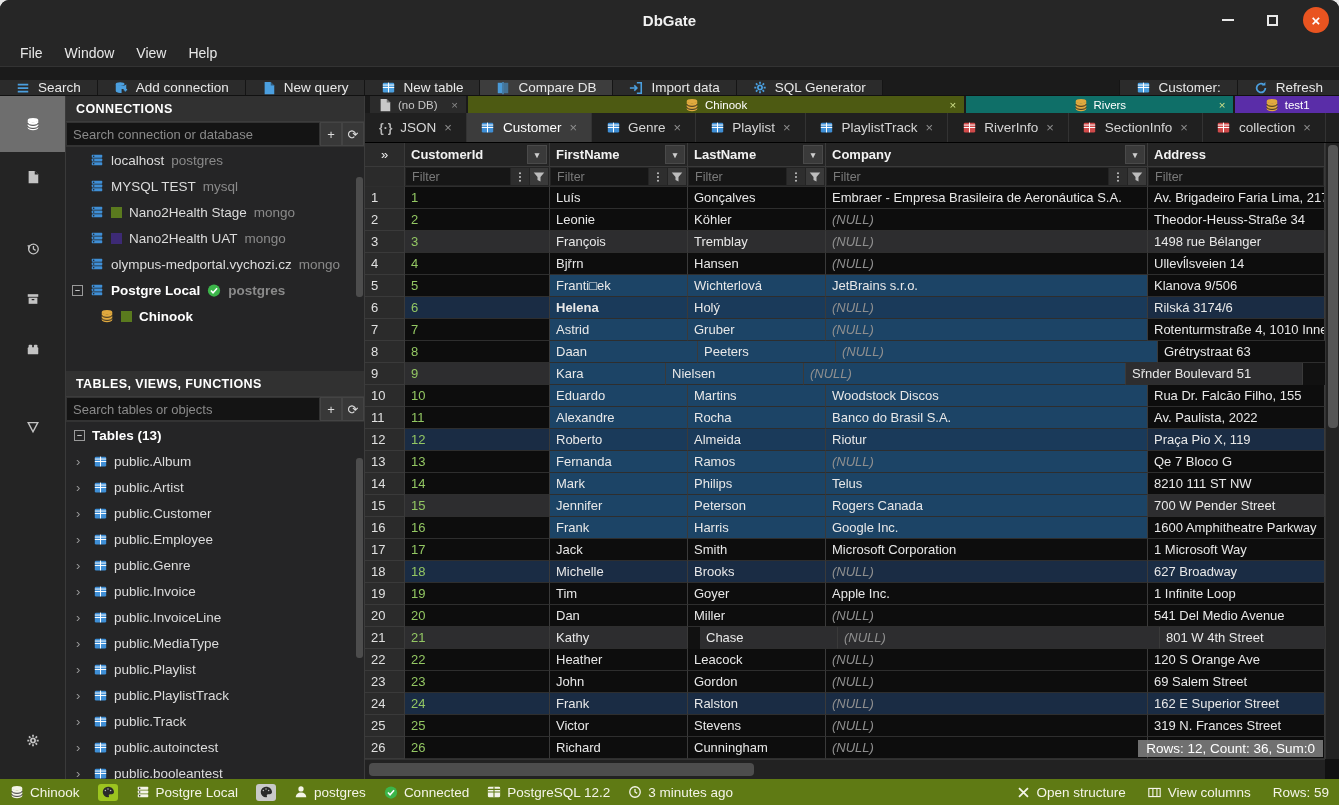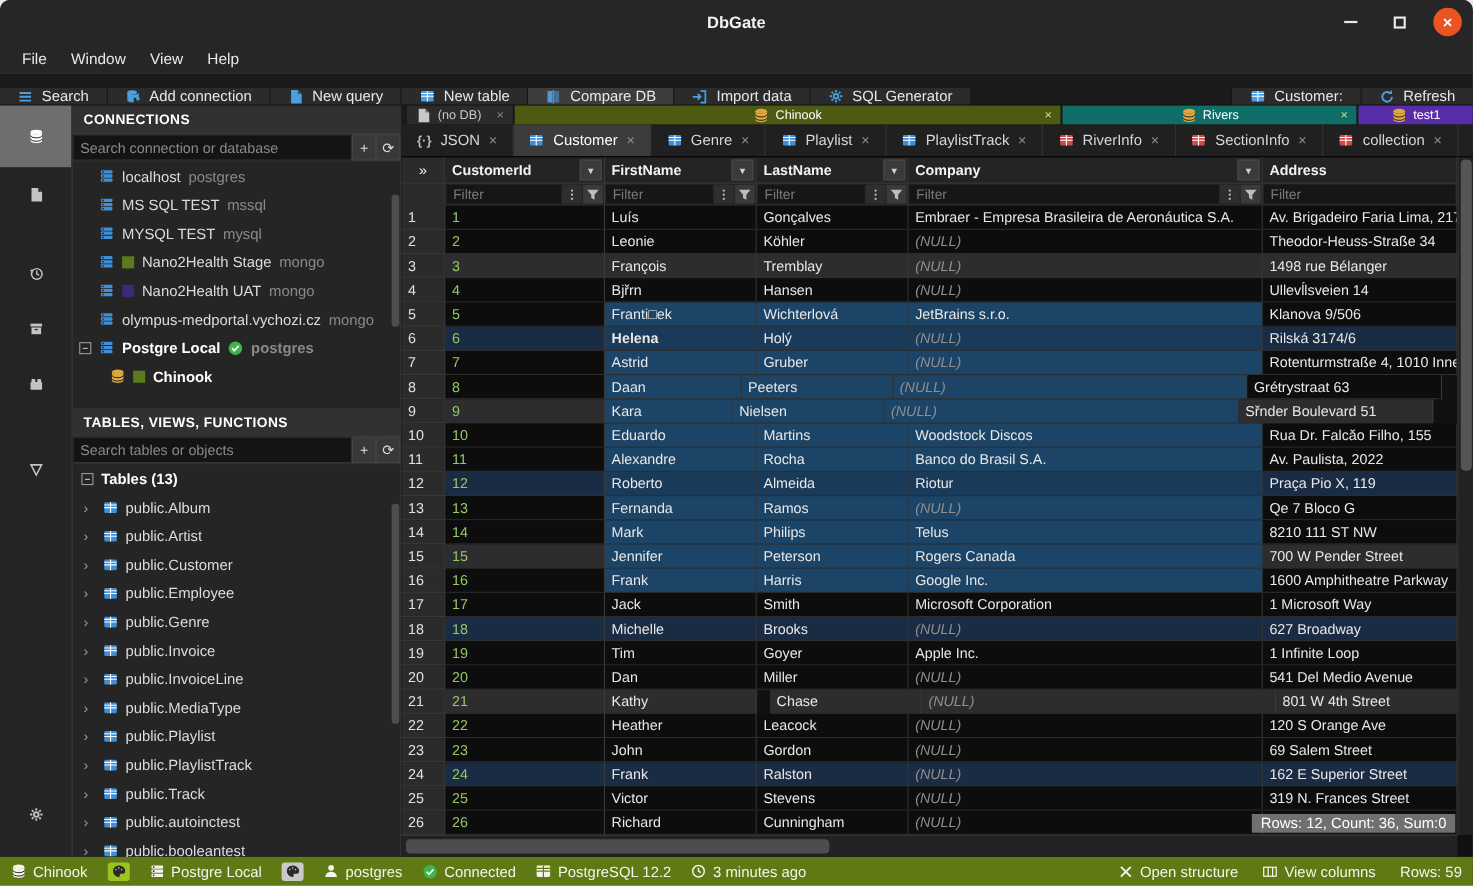--- a/index.html
+++ b/index.html
@@ -338,38 +338,20 @@
                 </g>
                 <g fill="#252526">
                   <circle cx="4.2" cy="3.7" r=".9"></circle>
                   <circle cx="4.2" cy="8" r=".9"></circle>
                   <circle cx="4.2" cy="12.3" r=".9"></circle>
                 </g>
               </svg>
             </span>
             <span>localhost</span>
             <span class="engine">postgres</span>
-          </div>
-          <div class="list-item">
-            <span class="ic ic-blue">
-              <svg width="14" height="14" viewBox="0 0 16 16">
-                <g fill="currentColor">
-                  <rect x="2" y="2" width="12" height="3.4" rx=".8"></rect>
-                  <rect x="2" y="6.3" width="12" height="3.4" rx=".8"></rect>
-                  <rect x="2" y="10.6" width="12" height="3.4" rx=".8"></rect>
-                </g>
-                <g fill="#252526">
-                  <circle cx="4.2" cy="3.7" r=".9"></circle>
-                  <circle cx="4.2" cy="8" r=".9"></circle>
-                  <circle cx="4.2" cy="12.3" r=".9"></circle>
-                </g>
-              </svg>
-            </span>
-            <span>MS SQL TEST</span>
-            <span class="engine">mssql</span>
           </div>
           <div class="list-item">
             <span class="ic ic-blue">
               <svg width="14" height="14" viewBox="0 0 16 16">
                 <g fill="currentColor">
                   <rect x="2" y="2" width="12" height="3.4" rx=".8"></rect>
                   <rect x="2" y="6.3" width="12" height="3.4" rx=".8"></rect>
                   <rect x="2" y="10.6" width="12" height="3.4" rx=".8"></rect>
                 </g>
                 <g fill="#252526">
@@ -964,21 +946,21 @@
               <div class="gcell rn" style="width: 40px;">7</div>
               <div class="gcell " style="width: 145px;"><span class="idval">7</span></div>
               <div class="gcell sel" style="width: 138px;"><span>Astrid</span></div>
               <div class="gcell sel" style="width: 138px;"><span>Gruber</span></div>
               <div class="gcell sel" style="width: 322px;"><span class="nullval">(NULL)</span></div>
               <div class="gcell " style="width: 177px;"><span>Rotenturmstraße 4, 1010 Innere Stadt</span></div>
             </div>
             <div class="grow drow">
               <div class="gcell rn" style="width: 40px;">8</div>
               <div class="gcell " style="width: 145px;"><span class="idval">8</span></div>
-              <div class="gcell sel" style="width: 124px;"><span>Daan</span></div>
+              <div class="gcell sel" style="width: 148px;"><span>Daan</span></div>
               <div class="gcell sel" style="width: 138px;"><span>Peeters</span></div>
               <div class="gcell sel" style="width: 322px;"><span class="nullval">(NULL)</span></div>
               <div class="gcell " style="width: 177px;"><span>Grétrystraat 63</span></div>
             </div>
             <div class="grow drow">
               <div class="gcell rn" style="width: 40px;">9</div>
               <div class="gcell stripe" style="width: 145px;"><span class="idval">9</span></div>
               <div class="gcell sel" style="width: 116px;"><span>Kara</span></div>
               <div class="gcell sel" style="width: 138px;"><span>Nielsen</span></div>
               <div class="gcell sel" style="width: 322px;"><span class="nullval">(NULL)</span></div>

